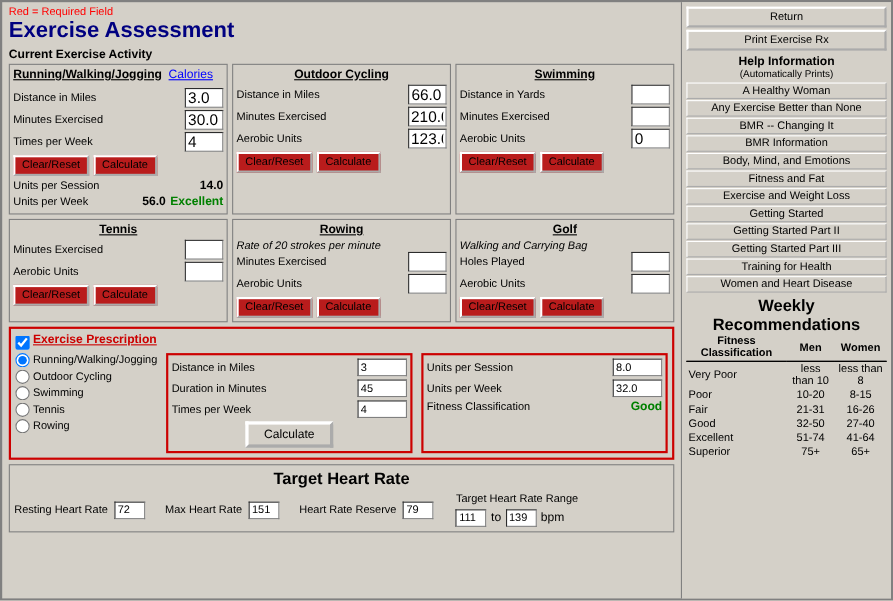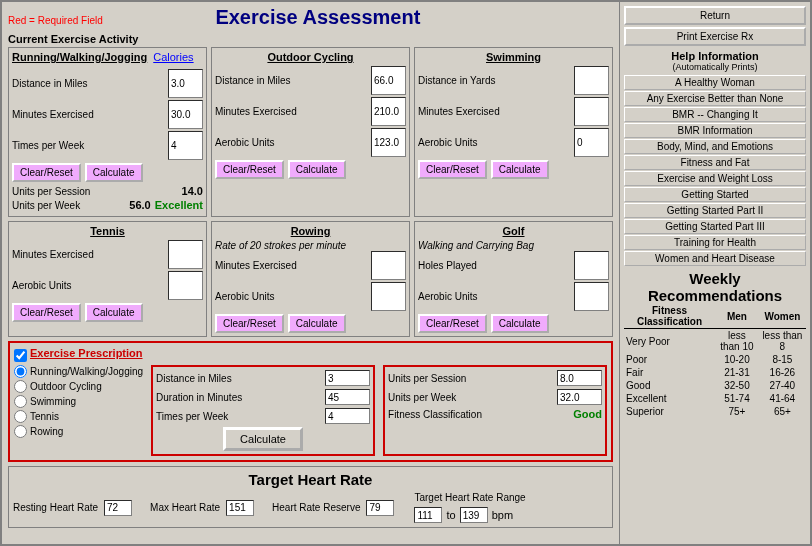--- a/index.html
+++ b/index.html
@@ -67,36 +67,36 @@
       align-items: center;
       justify-content: space-between;
       margin-bottom: 2px;
     }
     .field-label {
       font-size: 10px;
       flex: 1;
     }
     .field-input {
       width: 50px;
-      height: 29px;
+      height: 18px;
       border: 1px inset #808080;
       background: white;
-      font-size: 10px;
+      font-size: 14px;
       padding: 1px 2px;
     }
     .field-input.narrow {
       width: 35px;
     }
     .btn-row {
       display: flex;
       gap: 4px;
       margin-top: 3px;
     }
     .btn {
-      background: #f0abfc;
+      background: #b91c1c;
       border: 2px outset #ffffff;
       font-size: 10px;
       padding: 2px 6px;
       cursor: pointer;
       font-family: Arial, sans-serif;
     }
     .units-val {
       font-weight: bold;
     }
     .excellent-text {
@@ -315,20 +315,21 @@
     }
     .good-text {
       color: green;
       font-weight: bold;
     }
     .row-header {
       display: flex;
       justify-content: space-between;
       align-items: baseline;
       margin-bottom: 2px;
+      flex-direction: column;
     }
     .rowing-note {
       font-size: 10px;
       font-style: italic;
       margin-bottom: 0;
     }
   </style>
 </head>
 <body>
 

